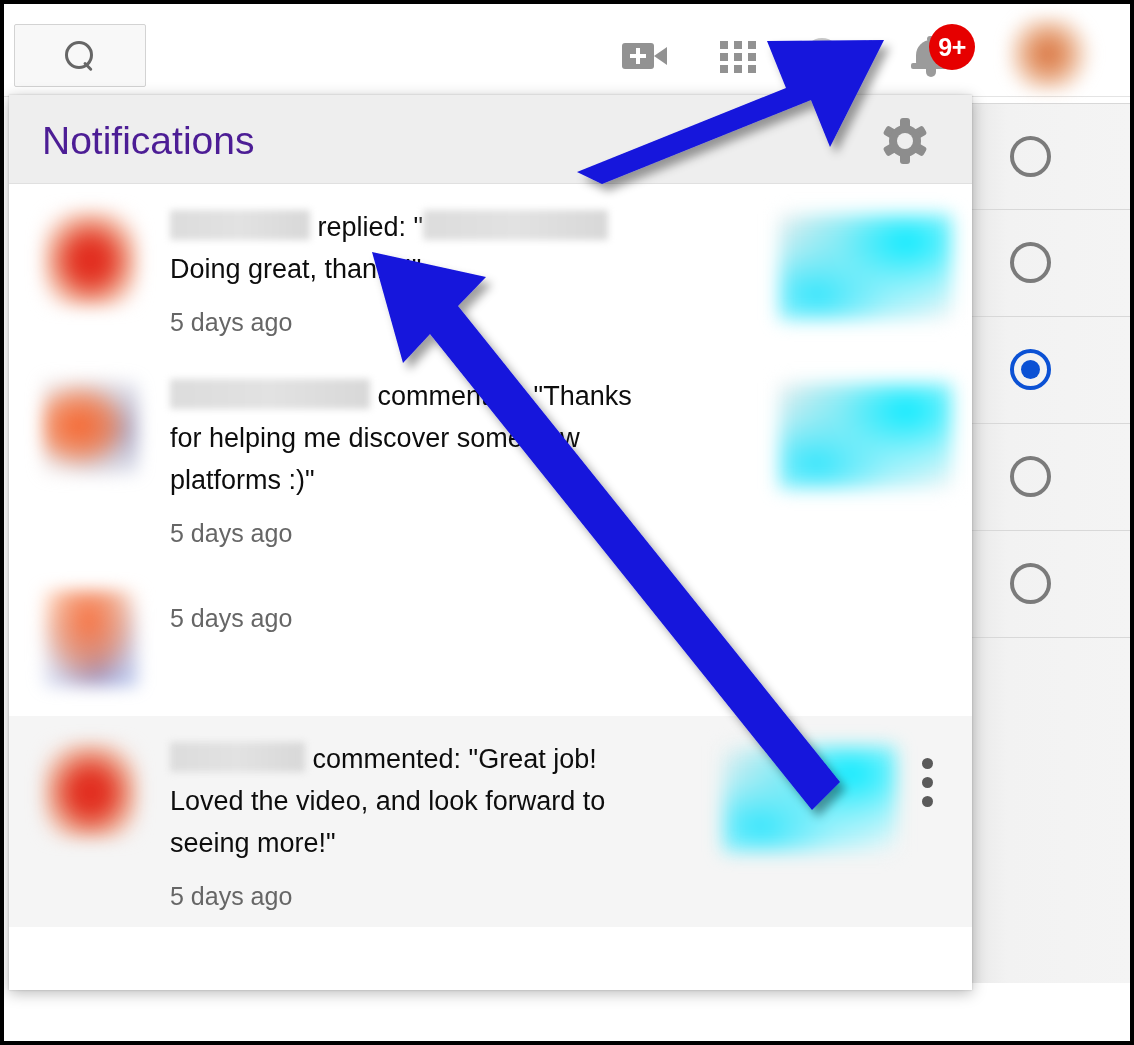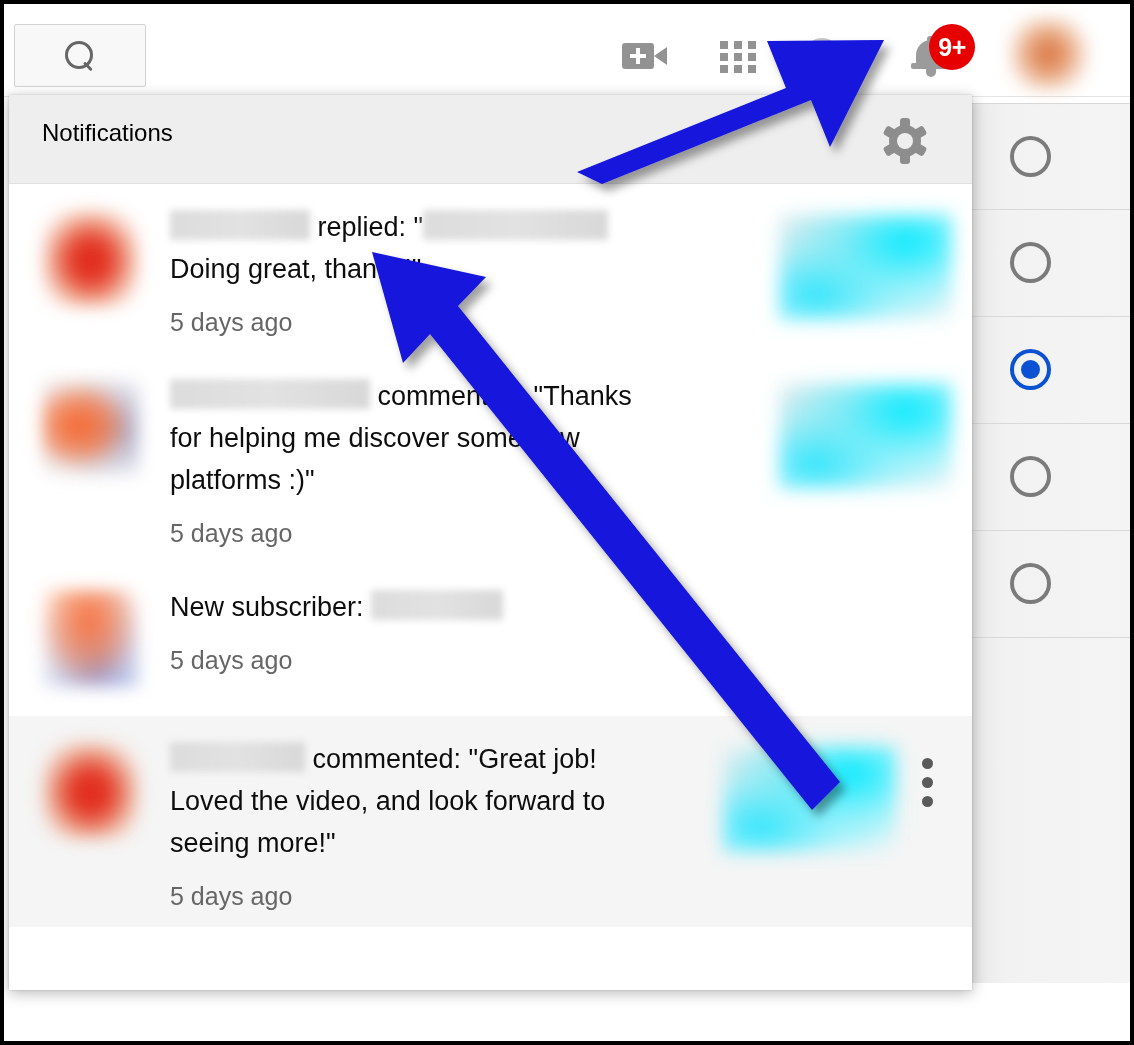--- a/index.html
+++ b/index.html
@@ -198,22 +198,22 @@
 
   #panel-header {
     position: relative;
     height: 89px;
     background: #eeeeee;
     border-bottom: 1px solid #e0e0e0;
   }
   #panel-title {
     position: absolute;
     left: 33px; top: 24px;
-    font-size: 24px;
-    color: #000000;
+    font-size: 39px;
+    color: #4c1d95;
     font-weight: normal;
   }
   #settings-gear {
     position: absolute;
     right: 45px; top: 24px;
     width: 44px; height: 44px;
     cursor: pointer;
   }
   .gear-ring {
     position: absolute;
@@ -479,21 +479,20 @@
           <div class="notif-avatar avatar-b"></div>
           <div class="notif-body">
             <div class="notif-text"><span class="redacted rd-4"></span><span> commented: "Thanks for helping me discover some new platforms :)"</span></div>
             <div class="notif-time">5 days ago</div>
           </div>
           <div class="notif-thumb"></div>
         </div>
         <div class="notification-item">
           <div class="notif-avatar avatar-c"></div>
           <div class="notif-body">
-            <div class="notif-text"><span>New subscriber: </span><span class="redacted rd-5"></span></div>
             <div class="notif-time">5 days ago</div>
           </div>
           <div class="notif-thumb placeholder"></div>
         </div>
         <div class="notification-item highlighted">
           <div class="notif-avatar avatar-a"></div>
           <div class="notif-body">
             <div class="notif-text"><span class="redacted rd-2"></span><span> commented: "Great job! Loved the video, and look forward to seeing more!"</span></div>
             <div class="notif-time">5 days ago</div>
           </div>

